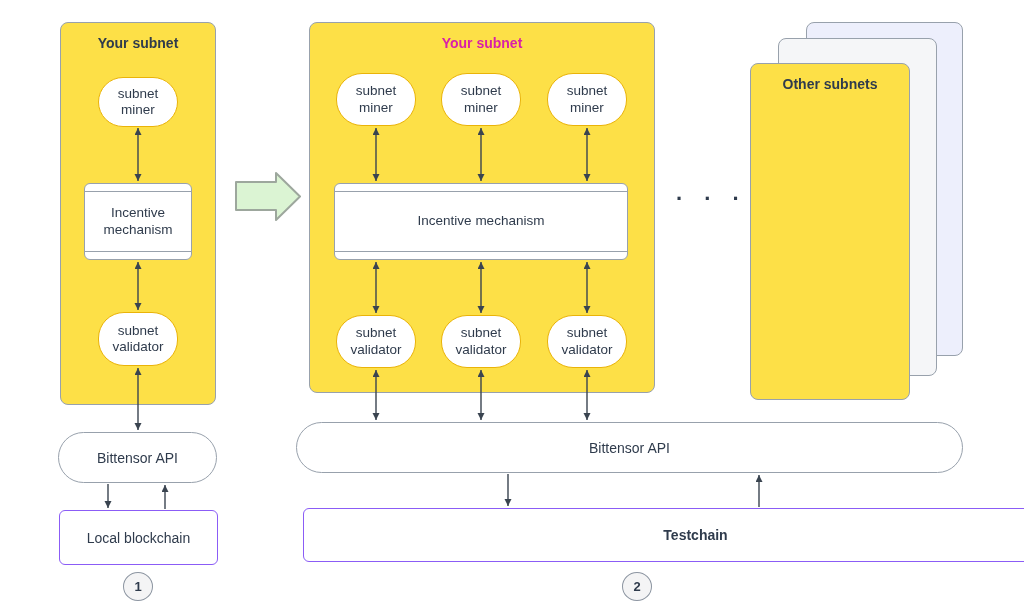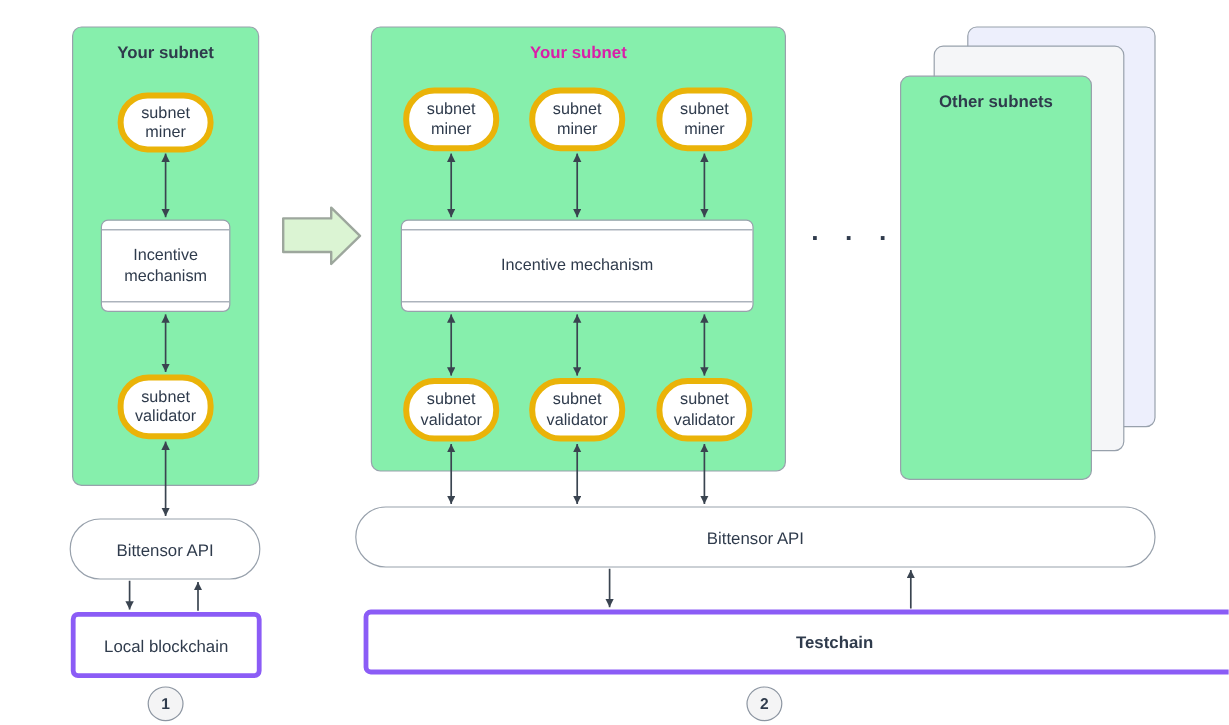--- a/index.html
+++ b/index.html
@@ -1,31 +1,31 @@
 <!DOCTYPE html>
 <html><head>
 <meta charset="utf-8">
 <style>
   html,body{margin:0;padding:0;background:#ffffff;}
   .canvas{position:relative;width:1024px;height:604px;background:#ffffff;
           font-family:"Liberation Sans",sans-serif;color:#2F3B4C;overflow:hidden;}
-  .box{position:absolute;background:#86efac;border:1px solid #98A1AC;border-radius:8px;box-sizing:border-box;}
+  .box{position:absolute;background:#fde047;border:1px solid #98A1AC;border-radius:8px;box-sizing:border-box;}
   .box-title{text-align:center;padding-top:12px;font-weight:bold;font-size:14px;}
   .magenta{color:#D91FA8;}
-  .ellipse{position:absolute;background:#fff;border:5px solid #eab308;border-radius:26px;
+  .ellipse{position:absolute;background:#fff;border:1px solid #eab308;border-radius:26px;
            display:flex;align-items:center;justify-content:center;text-align:center;
            font-size:13.5px;line-height:1.22;box-sizing:border-box;padding:2px;}
   .process{position:absolute;background:#fff;border:1px solid #98A1AC;border-radius:6px;
            display:flex;align-items:center;justify-content:center;text-align:center;
            font-size:13.5px;line-height:1.25;box-sizing:border-box;}
   .process::before{content:"";position:absolute;left:0;right:0;top:7px;border-top:1px solid #98A1AC;}
   .process::after{content:"";position:absolute;left:0;right:0;bottom:7px;border-top:1px solid #98A1AC;}
   .pill{position:absolute;background:#fff;border:1px solid #98A1AC;border-radius:26px;
         display:flex;align-items:center;justify-content:center;font-size:14px;box-sizing:border-box;}
-  .rect{position:absolute;background:#fff;border:4px solid #8b5cf6;border-radius:6px;
+  .rect{position:absolute;background:#fff;border:1px solid #8b5cf6;border-radius:6px;
         display:flex;align-items:center;justify-content:center;font-size:14px;box-sizing:border-box;}
   .bold{font-weight:bold;}
   .badge{position:absolute;width:30px;height:29px;border-radius:50%;background:#F4F4F5;
          border:1px solid #8C95A1;display:flex;align-items:center;justify-content:center;
          font-size:13px;font-weight:bold;box-sizing:border-box;}
   .stack-back{background:#EDEFFC;}
   .stack-mid{background:#F5F6F8;}
   .dots{position:absolute;font-weight:bold;font-size:22px;letter-spacing:8px;line-height:22px;color:#2F3B4C;}
   .arrows{position:absolute;left:0;top:0;pointer-events:none;}
 </style>

